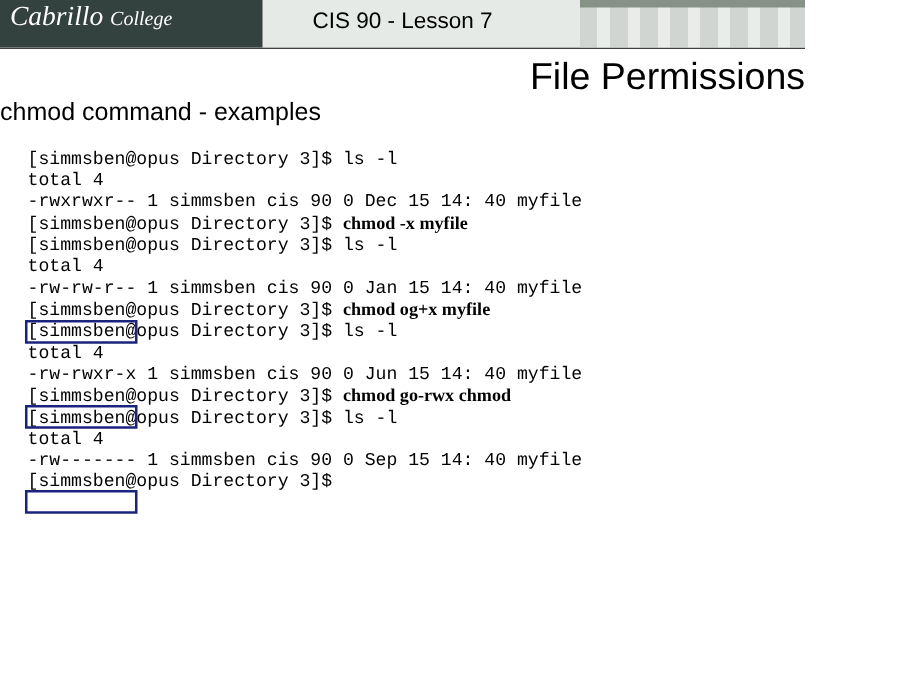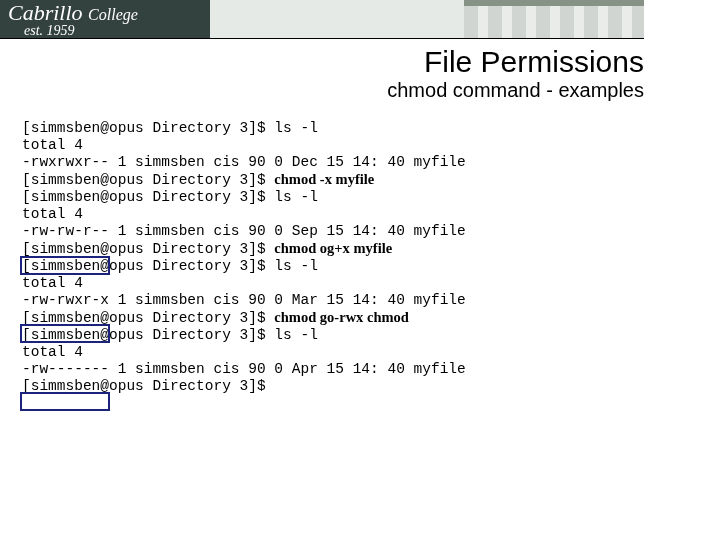--- a/index.html
+++ b/index.html
@@ -1,62 +1,63 @@
 <!DOCTYPE html>
 <html><head>
 <meta charset="utf-8">
 <style>
   html,body{margin:0;padding:0;width:720px;height:540px;background:#fff;font-family:Verdana,Arial,sans-serif;color:#000;}
   .slide{position:relative;width:644px;height:540px;overflow:hidden;}
   .banner{position:relative;width:100%;height:38px;background:linear-gradient(#e6eae6,#e6eae6);}
   .logo{position:absolute;left:0;top:0;width:210px;height:38px;background:#34423f;}
   .logo-text{font-family:'Brush Script MT',cursive;font-style:italic;color:#fff;font-size:22px;line-height:22px;padding:2px 8px 0 8px;}
-  .logo-sub{font-family:'Brush Script MT',cursive;font-style:italic;color:#fff;font-size:14px;line-height:10px;padding-left:24px;}
+  .logo-sub{font-family:'Brush Script MT',cursive;font-style:italic;color:#fff;font-size:10px;line-height:10px;padding-left:12px;margin-top:12px;}
   .banner-title{position:absolute;left:0;right:0;top:6px;text-align:center;font-size:18px;font-family:Verdana,Arial,sans-serif;color:#000;}
   .pillars{position:absolute;right:0;top:0;width:180px;height:38px;background:repeating-linear-gradient(90deg,#c9cdc9 0 14px,#eceeec 14px 24px);opacity:.7;}
   .pillars:before{content:"";position:absolute;left:0;right:0;top:0;height:6px;background:#5f6e5f;}
   hr.sep{border:none;border-top:1px solid #000;margin:0;}
   .h1{font-family:Verdana,Arial,sans-serif;font-size:30px;text-align:right;margin:6px 0 0 0;font-weight:400;}
-  .h2{font-family:Verdana,Arial,sans-serif;font-size:20px;text-align:right;margin:0 0 18px 0;}
+  .h2{font-family:Verdana,Arial,sans-serif;font-size:20px;text-align:left;margin:0 0 18px 0;}
   .term{font-family:"Courier New",monospace;font-size:14.5px;line-height:17px;white-space:pre;padding:0 22px;}
   .term .b{font-weight:700;font-family:Liberation Serif, serif;}
   .boxwrap{position:absolute;pointer-events:none;}
   .permbox{position:absolute;border:2px solid #1a237e;height:15px;width:86px;}
 </style>
 </head>
 <body>
 <div class="slide">
 
   <div class="banner">
     <div class="logo">
       <div class="logo-text"><span>Cabrillo</span> <span style="font-size:16px">College</span></div>
       <div class="logo-sub">est. 1959</div>
     </div>
     <div class="pillars"></div>
+    <div class="banner-title">CIS 90 - Lesson 7</div>
   </div>
   <hr class="sep">
 
   <div class="h1">File Permissions</div>
   <div class="h2">chmod command - examples</div>
 
   <div class="term"><span>[simmsben@opus Directory 3]$ </span><span>ls -l</span>
 <span>total 4</span>
 <span>-rwxrwxr-- 1 simmsben cis 90 0 Dec 15 14: 40 myfile</span>
 <span>[simmsben@opus Directory 3]$ </span><span class="b">chmod -x myfile</span>
 <span>[simmsben@opus Directory 3]$ </span><span>ls -l</span>
 <span>total 4</span>
-<span>-rw-rw-r-- 1 simmsben cis 90 0 Sep 15 14: 40 myfile</span>
+<span>-rw-rw-r-- 1 simmsben cis 90 0 Jan 15 14: 40 myfile</span>
 <span>[simmsben@opus Directory 3]$ </span><span class="b">chmod og+x myfile</span>
 <span>[simmsben@opus Directory 3]$ </span><span>ls -l</span>
 <span>total 4</span>
-<span>-rw-rwxr-x 1 simmsben cis 90 0 Mar 15 14: 40 myfile</span>
+<span>-rw-rwxr-x 1 simmsben cis 90 0 Jun 15 14: 40 myfile</span>
 <span>[simmsben@opus Directory 3]$ </span><span class="b">chmod go-rwx chmod</span>
 <span>[simmsben@opus Directory 3]$ </span><span>ls -l</span>
 <span>total 4</span>
-<span>-rw------- 1 simmsben cis 90 0 Apr 15 14: 40 myfile</span>
+<span>-rw------- 1 simmsben cis 90 0 Sep 15 14: 40 myfile</span>
 <span>[simmsben@opus Directory 3]$</span></div>
 
   <div class="boxwrap" style="left:0;top:0;width:720px;height:540px;">
       <div class="permbox" style="top: 256px; left: 20px;"></div>
       <div class="permbox" style="top: 324px; left: 20px;"></div>
       <div class="permbox" style="top: 392px; left: 20px;"></div>
     </div>
 
 </div>
 

